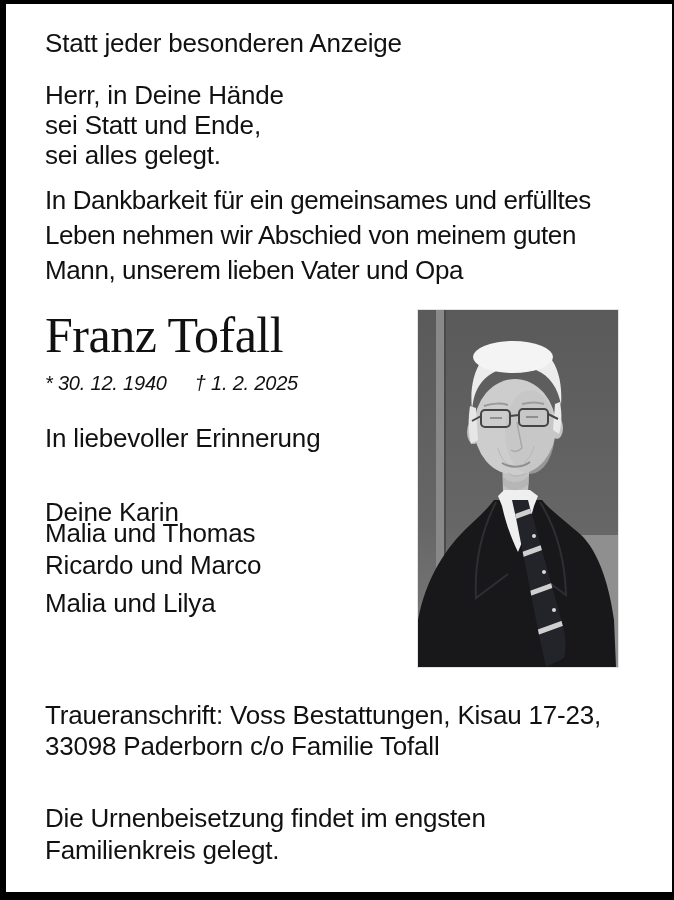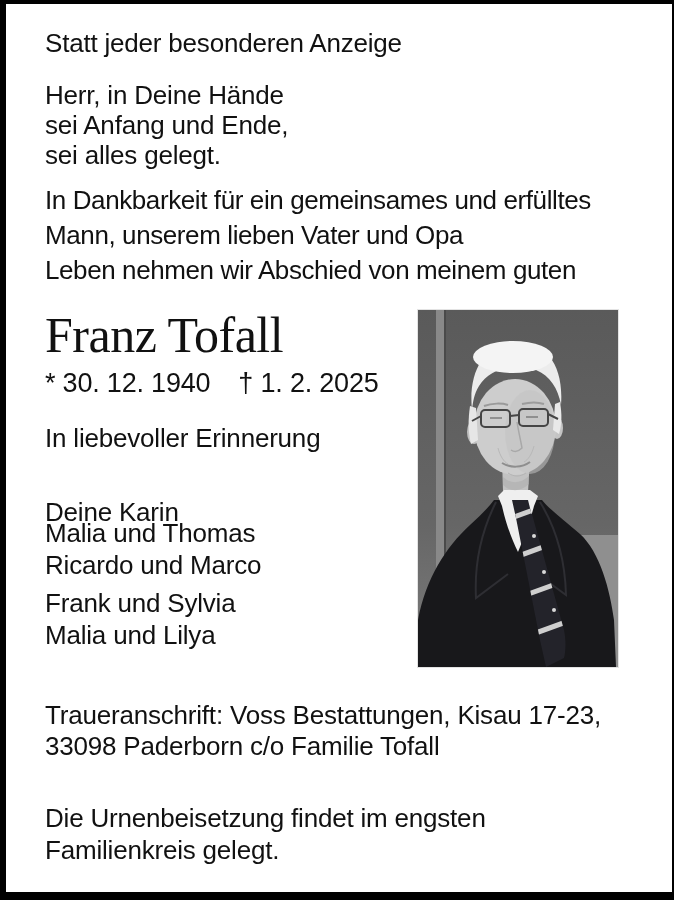--- a/index.html
+++ b/index.html
@@ -17,21 +17,21 @@
   .txt{position:absolute;left:39px;white-space:nowrap;letter-spacing:-0.2px;}
   .intro{top:24px;font-size:26px;line-height:30px;}
   .verse{top:76px;font-size:26px;line-height:30px;}
   .announcement{top:179px;font-size:26px;line-height:35px;letter-spacing:-0.4px;}
   .name{
     top:306px;
     font-family:"Liberation Serif","DejaVu Serif",serif;
     font-size:50px;line-height:50px;letter-spacing:-0.5px;
     font-weight:400;
   }
-  .dates{top:364px;font-size:27px;line-height:31px;}
+  .dates{top:364px;font-size:20px;line-height:31px;font-style:italic;}
   .dates .death{margin-left:28px;}
   .remembrance{top:419px;font-size:26px;line-height:30px;}
   .mourners-1{top:492px;font-size:26px;line-height:32px;}
   .mourners-2{top:513px;font-size:26px;line-height:32px;}
   .mourners-3{top:583px;font-size:26px;line-height:32px;}
   .address{top:696px;font-size:26px;line-height:31px;}
   .burial{top:798px;font-size:26px;line-height:32px;}
   .photo{
     position:absolute;left:412px;top:306px;width:200px;height:357px;
     outline:1px solid #e3e3e3;
@@ -40,47 +40,46 @@
 </style>
 </head>
 <body>
 
 <div class="notice">
 
   <div class="txt intro">Statt jeder besonderen Anzeige</div>
 
   <div class="txt verse">
     <div>Herr, in Deine Hände</div>
-    <div>sei Anfang und Ende,</div>
+    <div>sei Statt und Ende,</div>
     <div>sei alles gelegt.</div>
   </div>
 
   <div class="txt announcement">
     <div>In Dankbarkeit für ein gemeinsames und erfülltes</div>
+    <div>Leben nehmen wir Abschied von meinem guten</div>
     <div>Mann, unserem lieben Vater und Opa</div>
-    <div>Leben nehmen wir Abschied von meinem guten</div>
   </div>
 
   <div class="txt name">Franz Tofall</div>
 
   <div class="txt dates">
     <span>* 30. 12. 1940</span><span class="death">† 1. 2. 2025</span>
   </div>
 
   <div class="txt remembrance">In liebevoller Erinnerung</div>
 
   <div class="txt mourners-1">
     <div>Deine Karin</div>
   </div>
   <div class="txt mourners-2">
     <div>Malia und Thomas</div>
     <div>Ricardo und Marco</div>
   </div>
   <div class="txt mourners-3">
-    <div>Frank und Sylvia</div>
     <div>Malia und Lilya</div>
   </div>
 
   <div class="photo">
     <svg viewBox="0 0 200 357" xmlns="http://www.w3.org/2000/svg">
       <defs>
         <linearGradient id="bg" x1="0" y1="0" x2="0" y2="1">
           <stop offset="0" stop-color="#5a5a5a"></stop>
           <stop offset="0.6" stop-color="#666666"></stop>
           <stop offset="1" stop-color="#7d7d7d"></stop>

